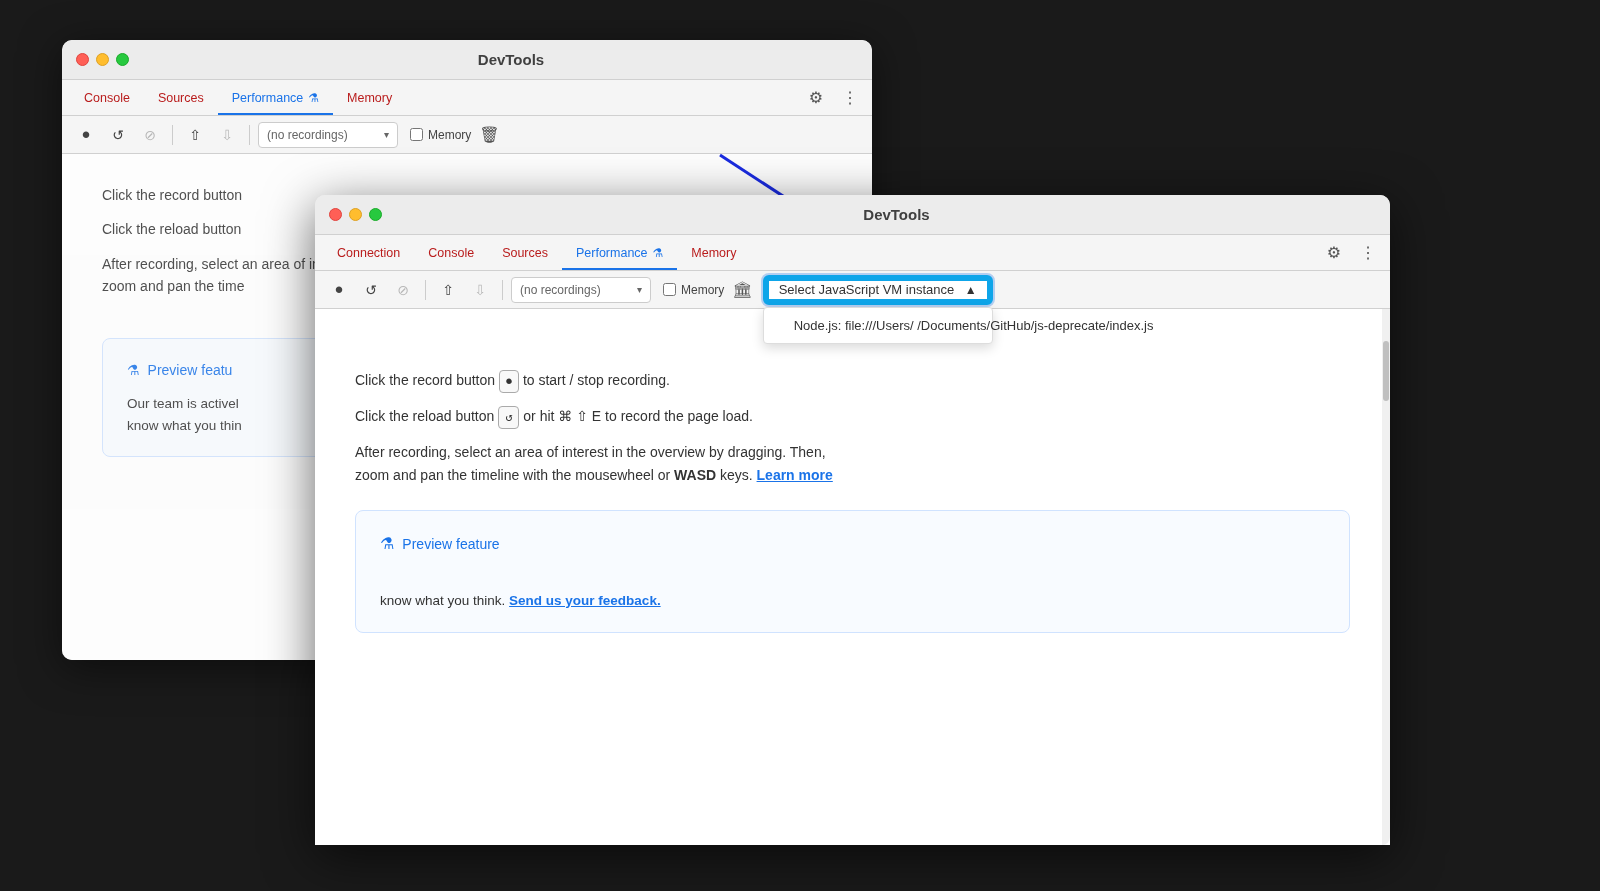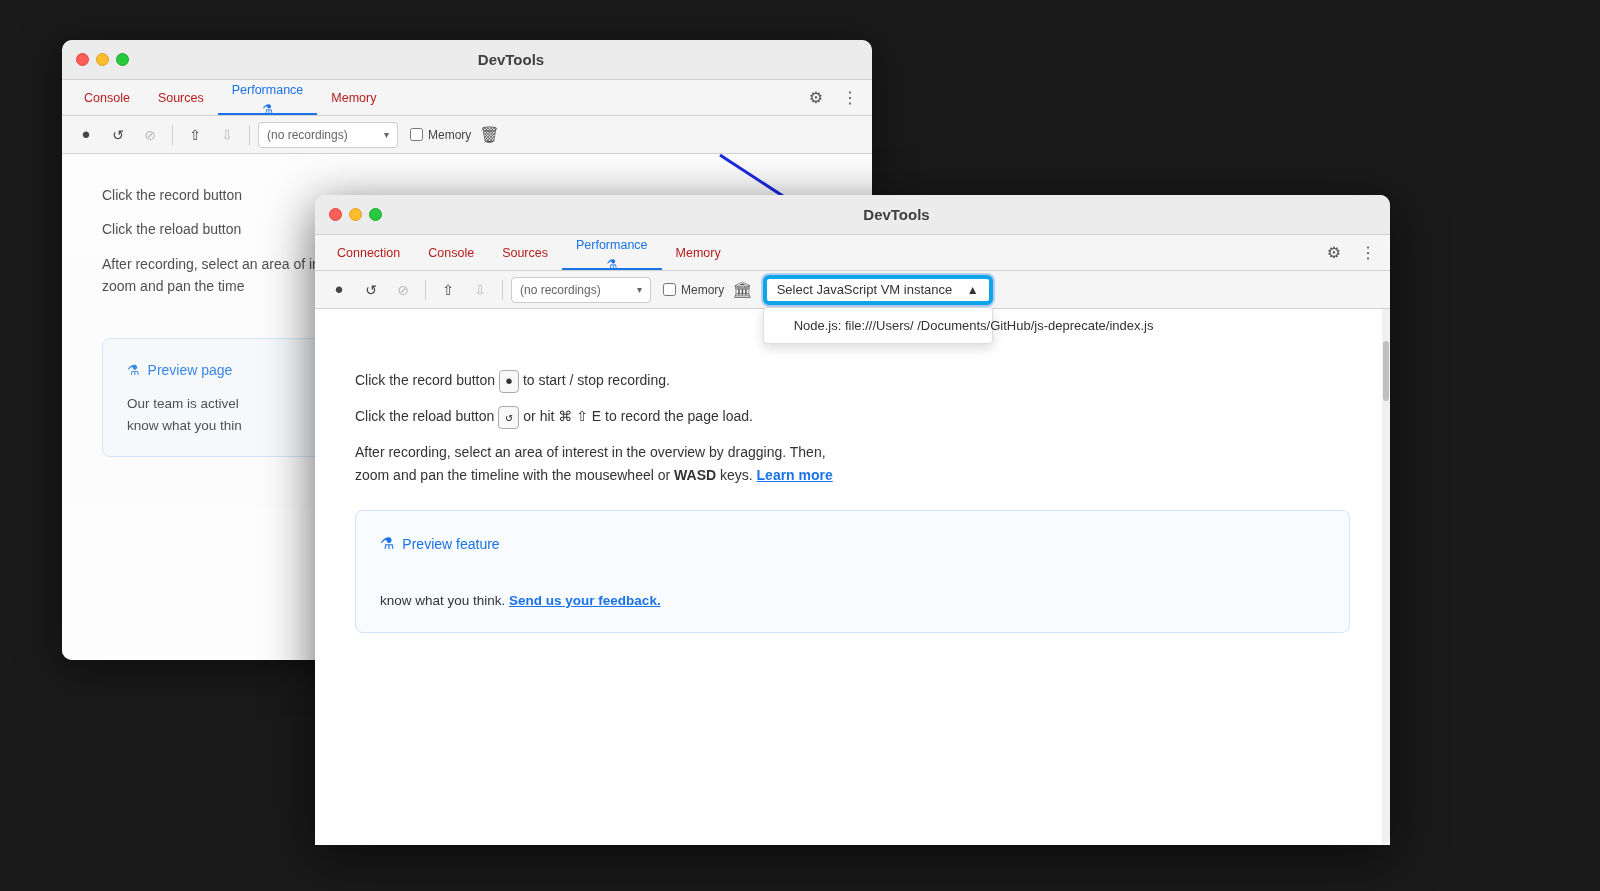--- a/index.html
+++ b/index.html
@@ -98,21 +98,20 @@
       gap: 5px;
       cursor: pointer;
       border-bottom: 2px solid transparent;
       white-space: nowrap;
     }
 
     .tab.active {
       color: #1a73e8;
       border-bottom: 2px solid #1a73e8;
       font-weight: 500;
-      flex-direction: column;
     }
 
     .tab-icon {
       font-size: 12px;
     }
 
     .tab-spacer { flex: 1; }
 
     .tab-actions {
       display: flex;
@@ -271,21 +270,21 @@
       left: 0;
       width: 100%;
       height: 100%;
       pointer-events: none;
       z-index: 5;
     }
 
     .vm-selector-btn {
       height: 30px;
       background: #fff;
-      border: 4px solid #0ea5e9;
+      border: 6px solid #0ea5e9;
       border-radius: 6px;
       padding: 0 10px;
       font-size: 13px;
       color: #333;
       display: flex;
       align-items: center;
       gap: 8px;
       cursor: pointer;
       min-width: 230px;
       box-shadow: 0 0 0 2px rgba(26,115,232,0.3);
@@ -404,21 +403,21 @@
     <div class="content-text">
       <span>Click the reload button</span>
     </div>
     <div class="content-text">
       <span>After recording, select an area of interest in the overview by dragging. Then,</span><br>
       <span>zoom and pan the time</span>
     </div>
     <div class="preview-feature-box" style="margin-top:40px;">
       <div class="preview-feature-title">
         <span>⚗</span>
-        <span>Preview page</span>
+        <span>Preview featu</span>
       </div>
       <div class="preview-feature-text">
         <span>Our team is activel</span><br>
         <span>know what you thin</span>
       </div>
     </div>
   </div>
 </div>
 
 <svg class="arrow-svg" style="z-index:8; pointer-events:none; position:absolute; top:0; left:0; width:100%; height:100%;">

